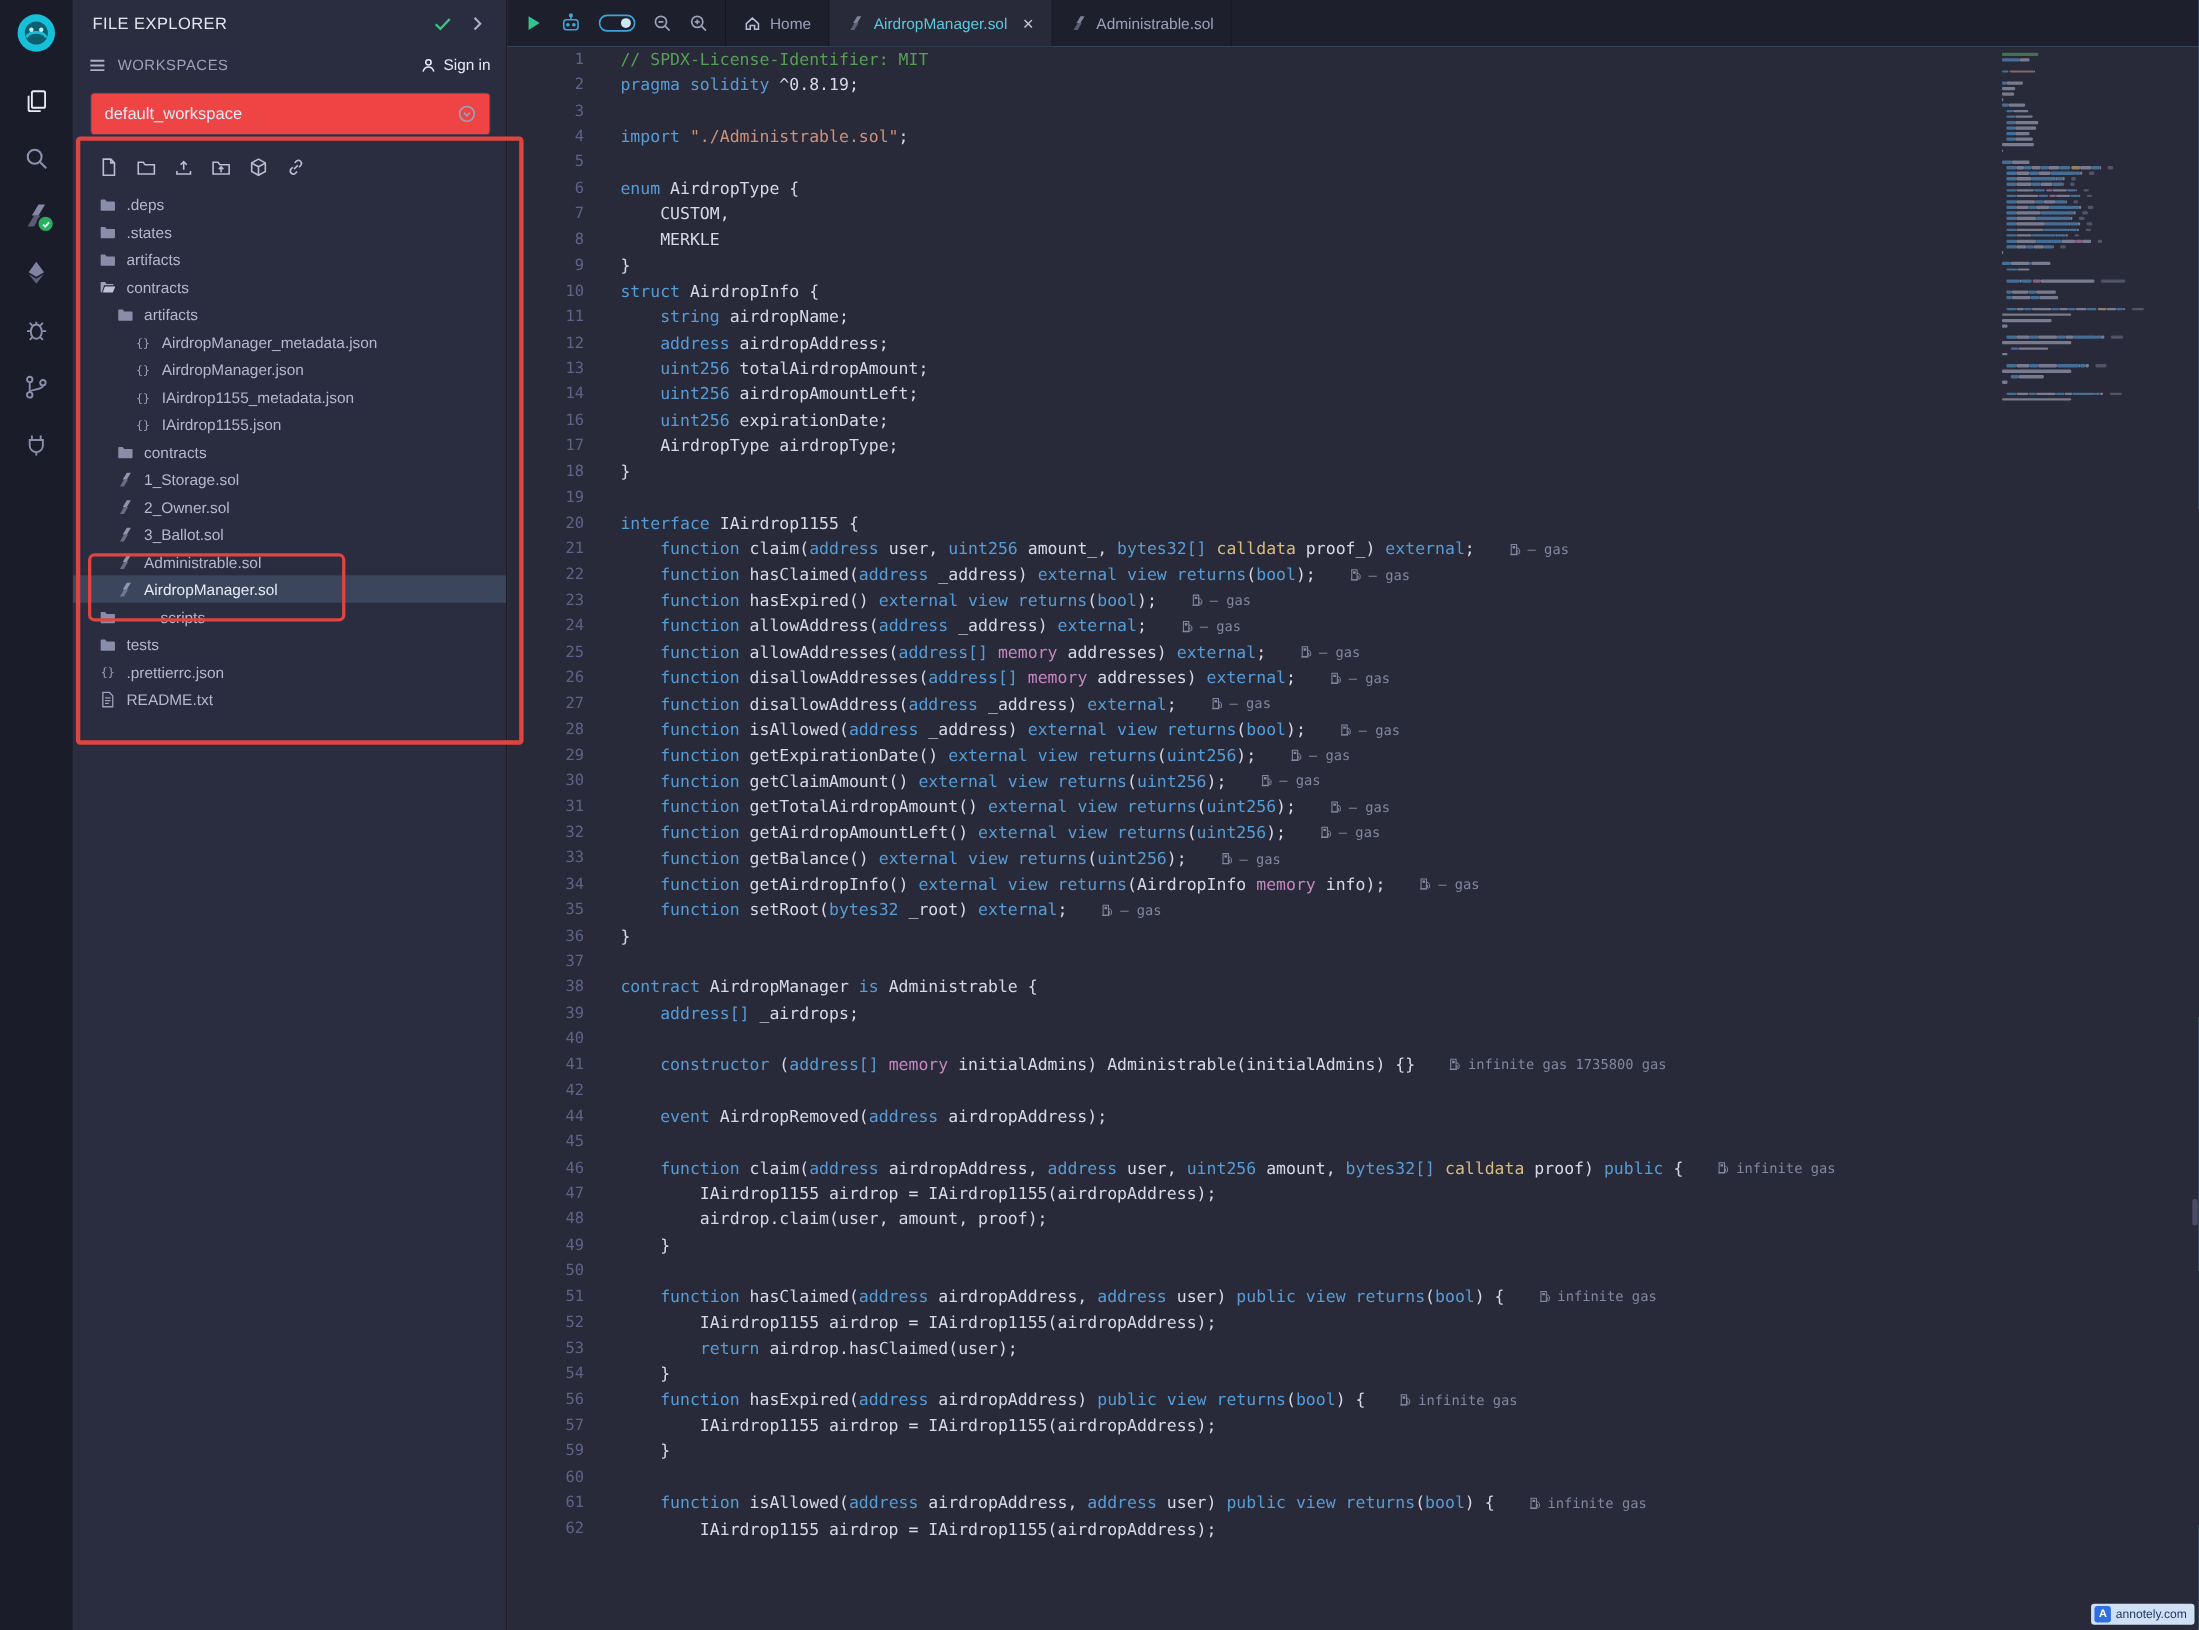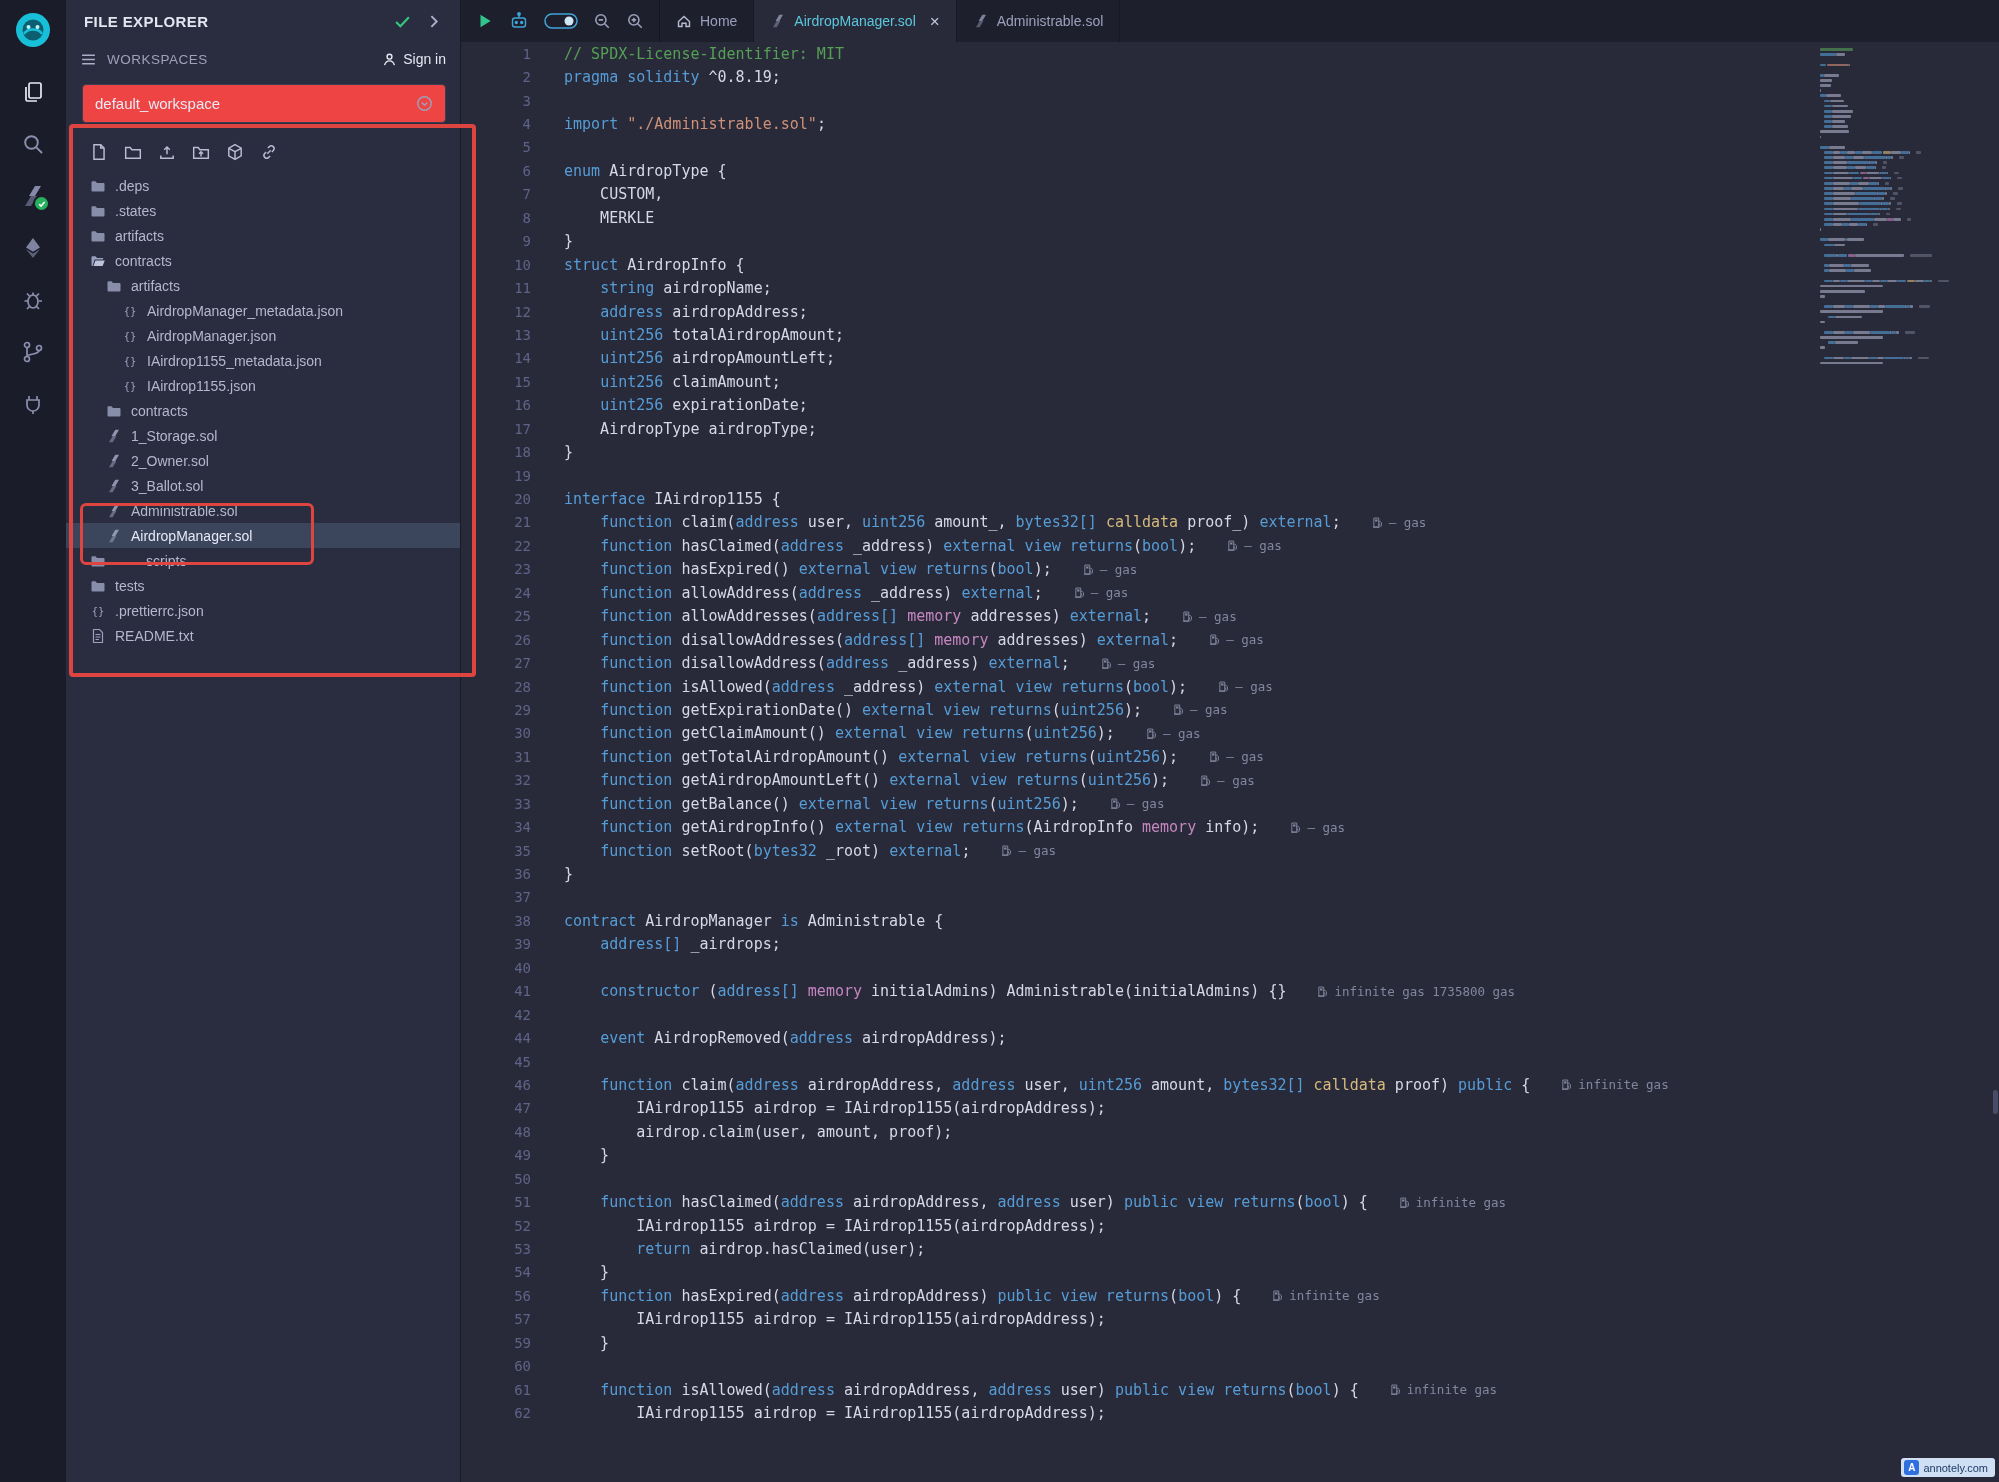--- a/index.html
+++ b/index.html
@@ -14,21 +14,21 @@
   .rail-ic.active{color:#e8eaf4;}
   .rail-ic svg{width:100%;height:100%;display:block;}
   .badge{position:absolute;right:-5px;bottom:-4px;width:13px;height:13px;border-radius:50%;
          background:#27b05e;border:2px solid #1b1c2a;display:flex;align-items:center;justify-content:center;}
   .badge svg{width:8px;height:8px;}
 
   
   .panel{position:absolute;left:66px;top:0;width:395px;height:100%;background:#2a2c3f;
          border-right:1px solid #191a26;box-sizing:border-box;color:#b4b8cf;z-index:1;}
   .panel-header{height:42px;display:flex;align-items:center;padding:0 18px;}
-  .panel-title{font-size:15px;letter-spacing:.4px;color:#e3e5f0;font-weight:700;flex:1;}
+  .panel-title{font-size:15px;letter-spacing:.4px;color:#e3e5f0;font-weight:400;flex:1;}
   .ph-ic{width:17px;height:17px;margin-left:14px;cursor:pointer;}
   .ph-ic svg{width:100%;height:100%;}
   .ws-row{height:34px;display:flex;align-items:center;padding:0 14px;gap:10px;}
   .ws-label{font-size:13.5px;letter-spacing:.5px;color:#9da1bb;flex:1;}
   .hamb{width:17px;height:17px;cursor:pointer;}
   .hamb svg{width:100%;height:100%;}
   .signin{display:flex;align-items:center;gap:6px;font-size:14px;color:#e7e9f4;cursor:pointer;}
   .signin svg{width:15px;height:15px;}
   .ws-select{margin:8px 14px 0 16px;height:37px;background:#ef4444;border:1px solid #3a3d54;border-radius:4px;
              display:flex;align-items:center;padding:0 12px;cursor:pointer;}
@@ -483,24 +483,20 @@
           </div>
           <div class="cl">
             <span class="ln">13</span>
             <span class="ct"><span class="tk-w">    </span><span class="tk-k">uint256</span><span class="tk-w"> totalAirdropAmount;</span></span>
           </div>
           <div class="cl">
             <span class="ln">14</span>
             <span class="ct"><span class="tk-w">    </span><span class="tk-k">uint256</span><span class="tk-w"> airdropAmountLeft;</span></span>
           </div>
           <div class="cl">
-            <span class="ln">15</span>
-            <span class="ct"><span class="tk-w">    </span><span class="tk-k">uint256</span><span class="tk-w"> claimAmount;</span></span>
-          </div>
-          <div class="cl">
             <span class="ln">16</span>
             <span class="ct"><span class="tk-w">    </span><span class="tk-k">uint256</span><span class="tk-w"> expirationDate;</span></span>
           </div>
           <div class="cl">
             <span class="ln">17</span>
             <span class="ct"><span class="tk-w">    AirdropType airdropType;</span></span>
           </div>
           <div class="cl">
             <span class="ln">18</span>
             <span class="ct"><span class="tk-w">}</span></span>

